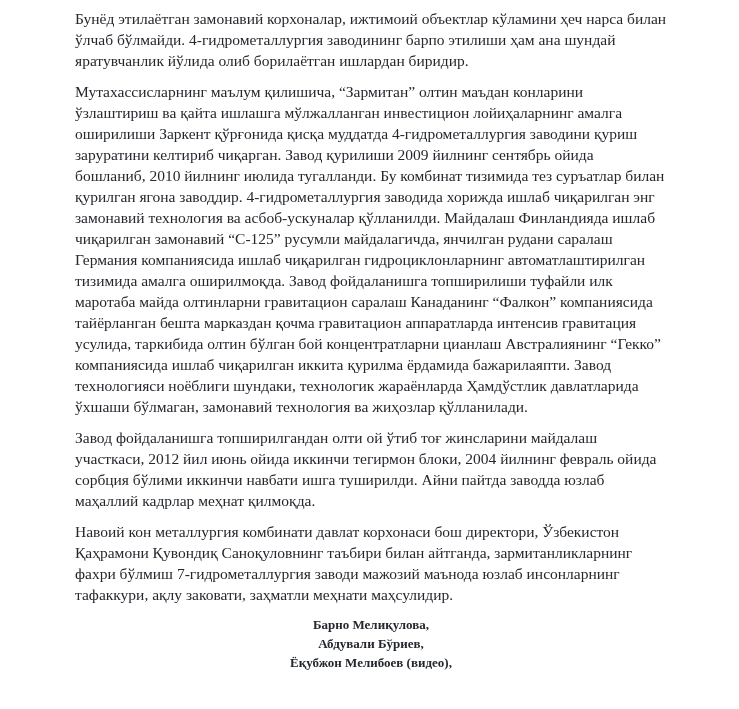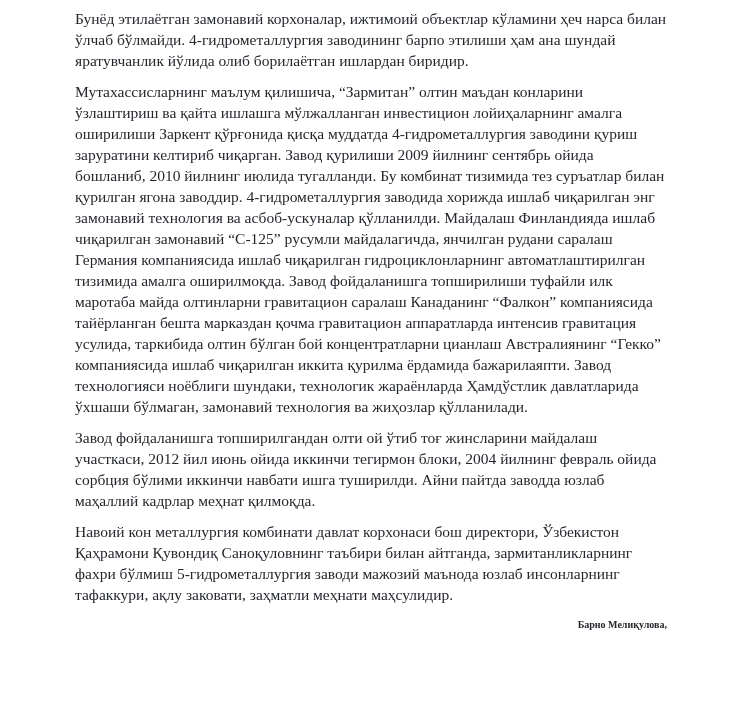--- a/index.html
+++ b/index.html
@@ -14,33 +14,35 @@
     box-sizing:content-box;
   }
   .content p{
     margin:0 0 10px 0;
     font-size:15.5px;
     line-height:21px;
     text-align:left;
   }
   .authors{
     margin-top:4px;
-    text-align:right;
+    text-align:center;
     font-weight:bold;
-    font-size:10px;
+    font-size:13px;
     line-height:19px;
   }
 </style>
 </head>
 <body>
 
 <div class="content">
 
   <p>Бунёд этилаётган замонавий корхоналар, ижтимоий объектлар кўламини ҳеч нарса билан ўлчаб бўлмайди. 4-гидрометаллургия заводининг барпо этилиши ҳам ана шундай яратувчанлик йўлида олиб борилаётган ишлардан биридир.</p>
   <p>Мутахассисларнинг маълум қилишича, “Зармитан” олтин маъдан конларини ўзлаштириш ва қайта ишлашга мўлжалланган инвестицион лойиҳаларнинг амалга оширилиши Заркент қўрғонида қисқа муддатда 4-гидрометаллургия заводини қуриш заруратини келтириб чиқарган. Завод қурилиши 2009 йилнинг сентябрь ойида бошланиб, 2010 йилнинг июлида тугалланди. Бу комбинат тизимида тез суръатлар билан қурилган ягона заводдир. 4-гидрометаллургия заводида хорижда ишлаб чиқарилган энг замонавий технология ва асбоб-ускуналар қўлланилди. Майдалаш Финландияда ишлаб чиқарилган замонавий “С-125” русумли майдалагичда, янчилган рудани саралаш Германия компаниясида ишлаб чиқарилган гидроциклонларнинг автоматлаштирилган тизимида амалга оширилмоқда. Завод фойдаланишга топширилиши туфайли илк маротаба майда олтинларни гравитацион саралаш Канаданинг “Фалкон” компаниясида тайёрланган бешта марказдан қочма гравитацион аппаратларда интенсив гравитация усулида, таркибида олтин бўлган бой концентратларни цианлаш Австралиянинг “Гекко” компаниясида ишлаб чиқарилган иккита қурилма ёрдамида бажарилаяпти. Завод технологияси ноёблиги шундаки, технологик жараёнларда Ҳамдўстлик давлатларида ўхшаши бўлмаган, замонавий технология ва жиҳозлар қўлланилади.</p>
   <p>Завод фойдаланишга топширилгандан олти ой ўтиб тоғ жинсларини майдалаш участкаси, 2012 йил июнь ойида иккинчи тегирмон блоки, 2004 йилнинг февраль ойида сорбция бўлими иккинчи навбати ишга туширилди. Айни пайтда заводда юзлаб маҳаллий кадрлар меҳнат қилмоқда.</p>
-  <p>Навоий кон металлургия комбинати давлат корхонаси бош директори, Ўзбекистон Қаҳрамони Қувондиқ Саноқуловнинг таъбири билан айтганда, зармитанликларнинг фахри бўлмиш 5-гидрометаллургия заводи мажозий маънода юзлаб инсонларнинг тафаккури, ақлу заковати, заҳматли меҳнати маҳсулидир.</p>
+  <p>Навоий кон металлургия комбинати давлат корхонаси бош директори, Ўзбекистон Қаҳрамони Қувондиқ Саноқуловнинг таъбири билан айтганда, зармитанликларнинг фахри бўлмиш 7-гидрометаллургия заводи мажозий маънода юзлаб инсонларнинг тафаккури, ақлу заковати, заҳматли меҳнати маҳсулидир.</p>
 
   <div class="authors">
     <div>Барно Мелиқулова,</div>
+    <div>Абдували Бўриев,</div>
+    <div>Ёқубжон Мелибоев (видео),</div>
   </div>
 
 </div>
 
 </body></html>

